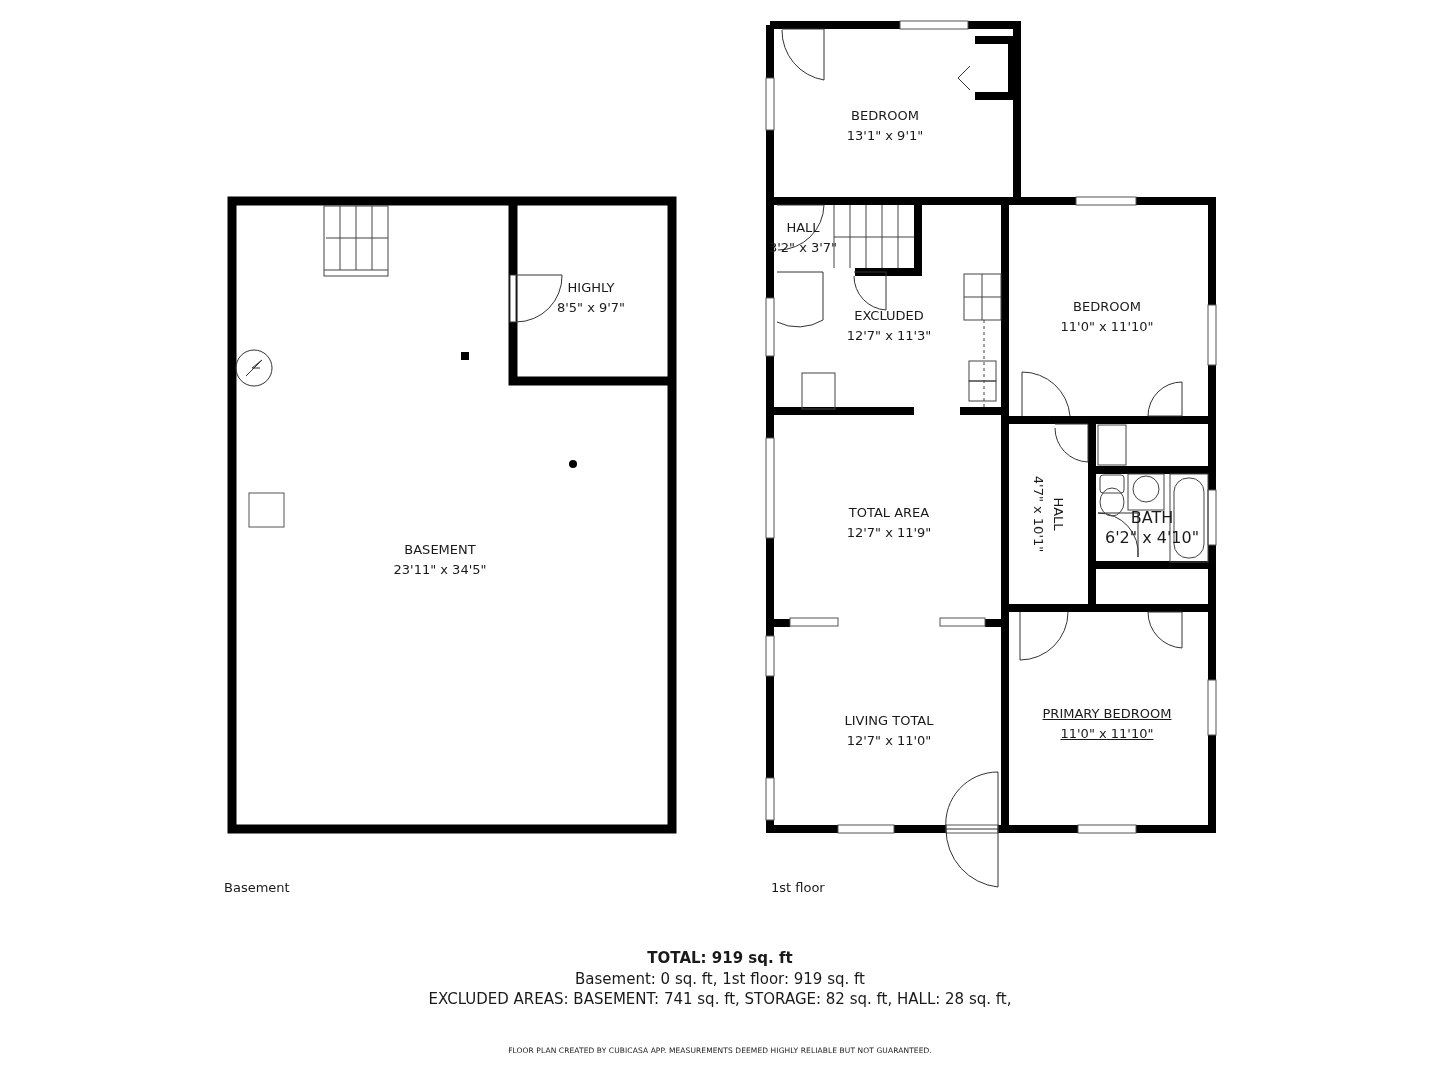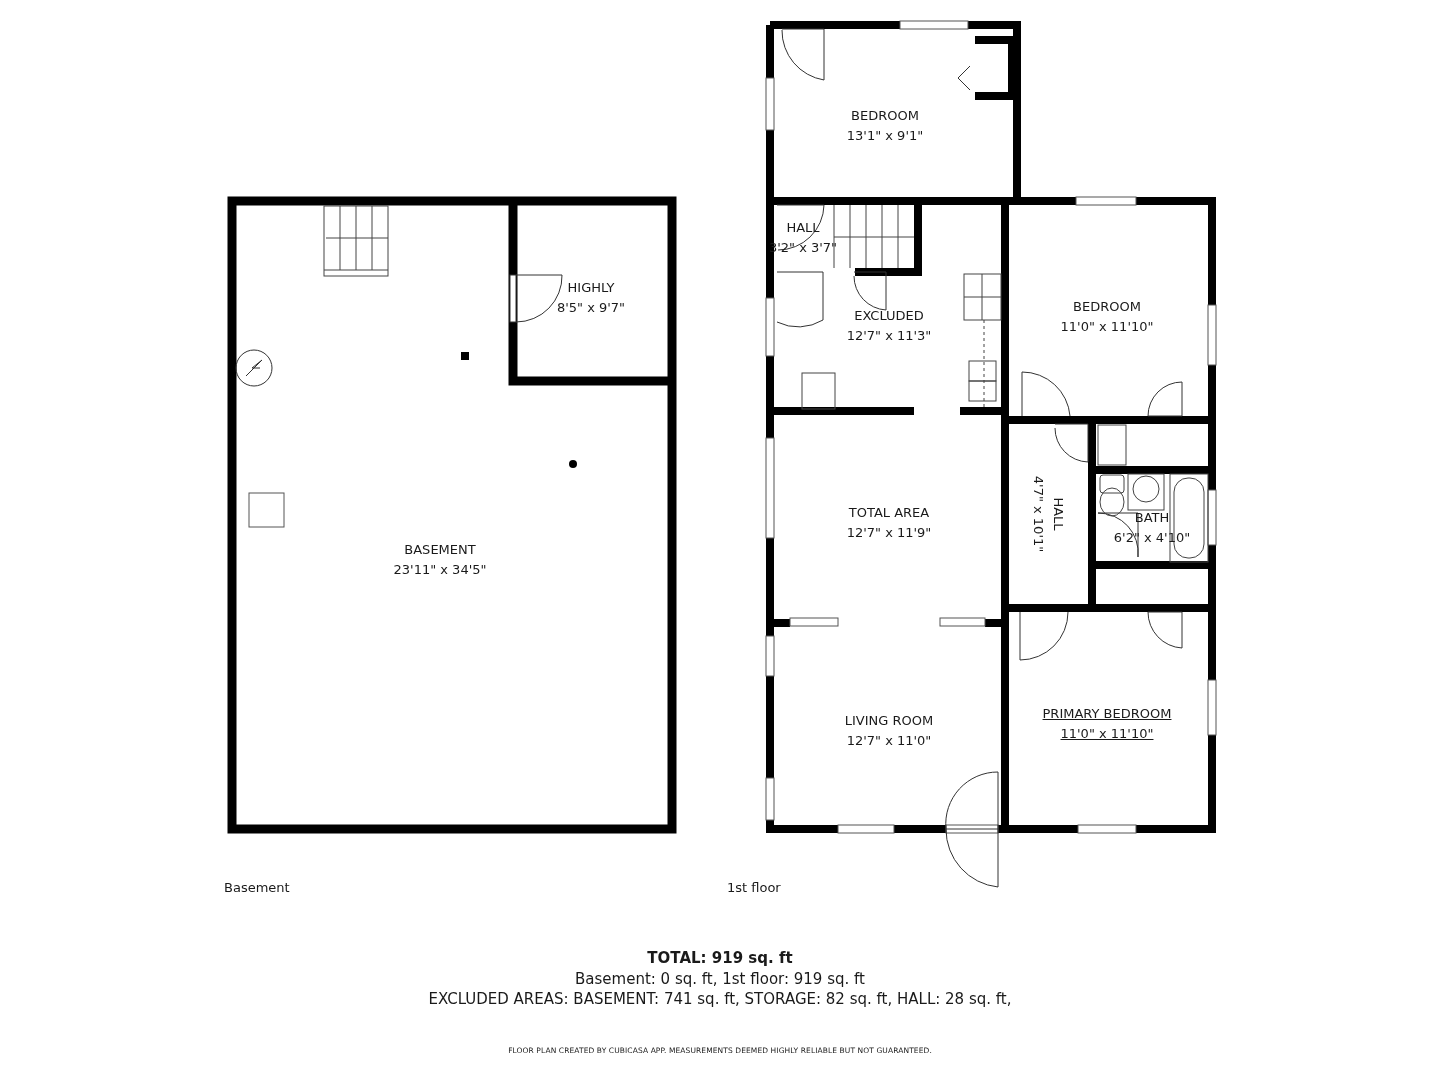--- a/index.html
+++ b/index.html
@@ -148,34 +148,34 @@
   <div>11'0" x 11'10"</div>
 </div>
 <div class="lbl" style="left:889px; top:503px;">
   <div>TOTAL AREA</div>
   <div>12'7" x 11'9"</div>
 </div>
 <div class="lbl" style="left:1048px; top:494px; transform:translateX(-50%) rotate(90deg); transform-origin:center 20px;">
   <div>HALL</div>
   <div>4'7" x 10'1"</div>
 </div>
-<div class="lbl" style="left:1152px; top:508px; font-size:13px;">
+<div class="lbl" style="left:1152px; top:508px; font-size:16px;">
   <div>BATH</div>
   <div>6'2" x 4'10"</div>
 </div>
 <div class="lbl" style="left:889px; top:711px;">
-  <div>LIVING ROOM</div>
+  <div>LIVING TOTAL</div>
   <div>12'7" x 11'0"</div>
 </div>
 <div class="lbl" style="left:1107px; top:704px;text-decoration:underline;">
   <div>PRIMARY BEDROOM</div>
   <div>11'0" x 11'10"</div>
 </div>
 
 <div class="floor-lbl" style="left:224px; top:880px;">Basement</div>
-<div class="floor-lbl" style="left:727px; top:880px;">1st floor</div>
+<div class="floor-lbl" style="left:771px; top:880px;">1st floor</div>
 
 <div class="summary">
   <div class="total">TOTAL: 919 sq. ft</div>
   <div>Basement: 0 sq. ft, 1st floor: 919 sq. ft</div>
   <div>EXCLUDED AREAS: BASEMENT: 741 sq. ft, STORAGE: 82 sq. ft, HALL: 28 sq. ft,</div>
 </div>
 <div class="footer">FLOOR PLAN CREATED BY CUBICASA APP. MEASUREMENTS DEEMED HIGHLY RELIABLE BUT NOT GUARANTEED.</div>
 
 </body></html>

